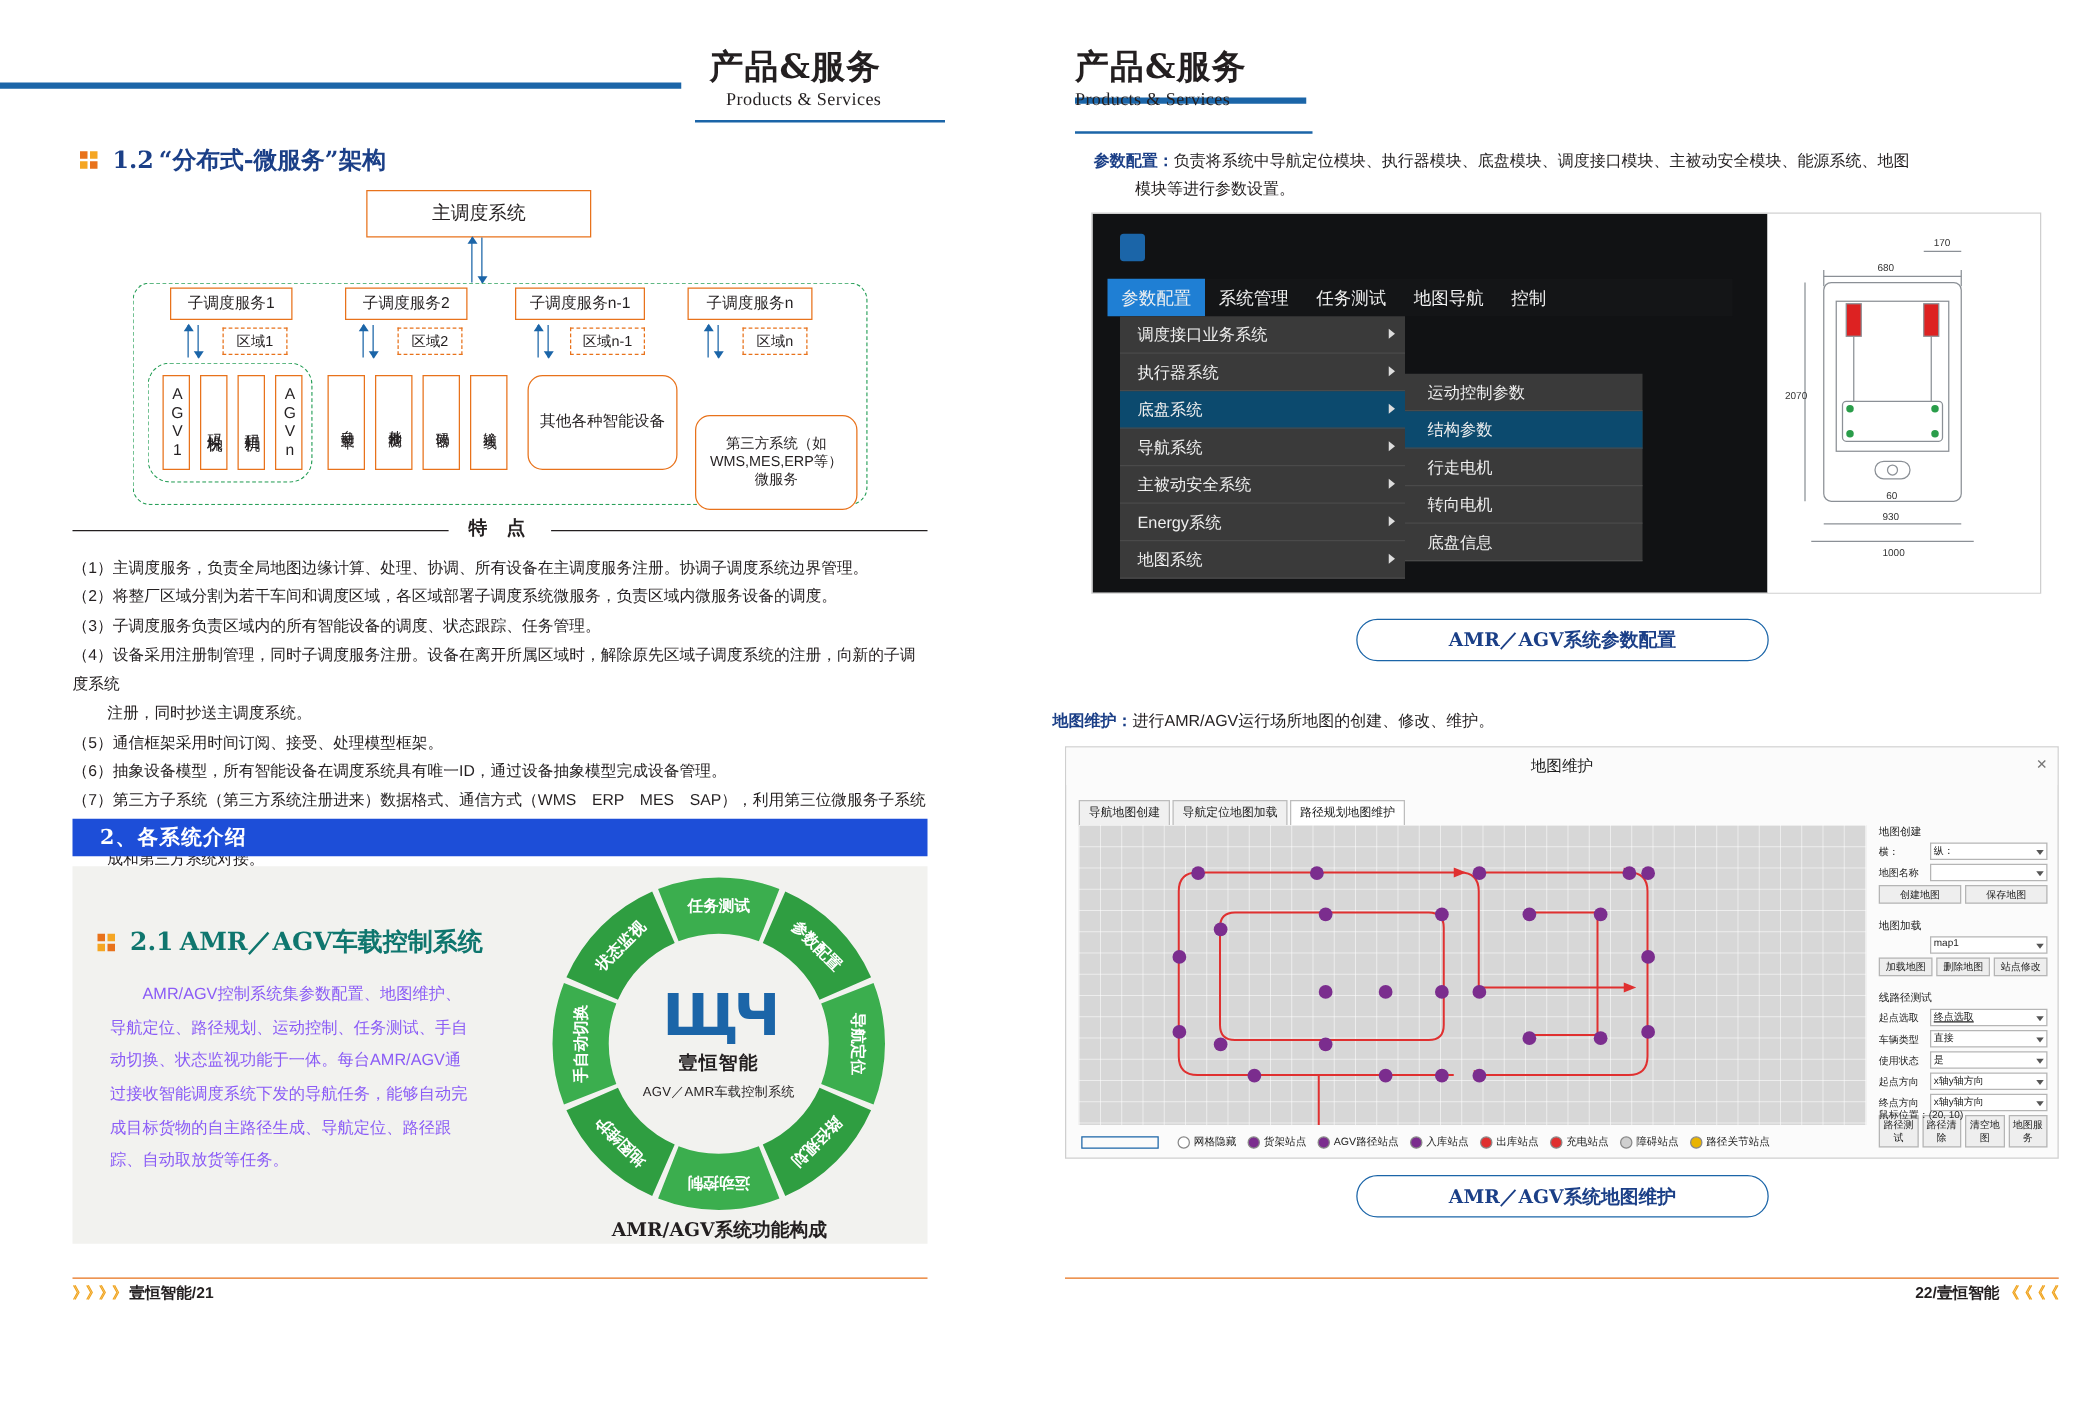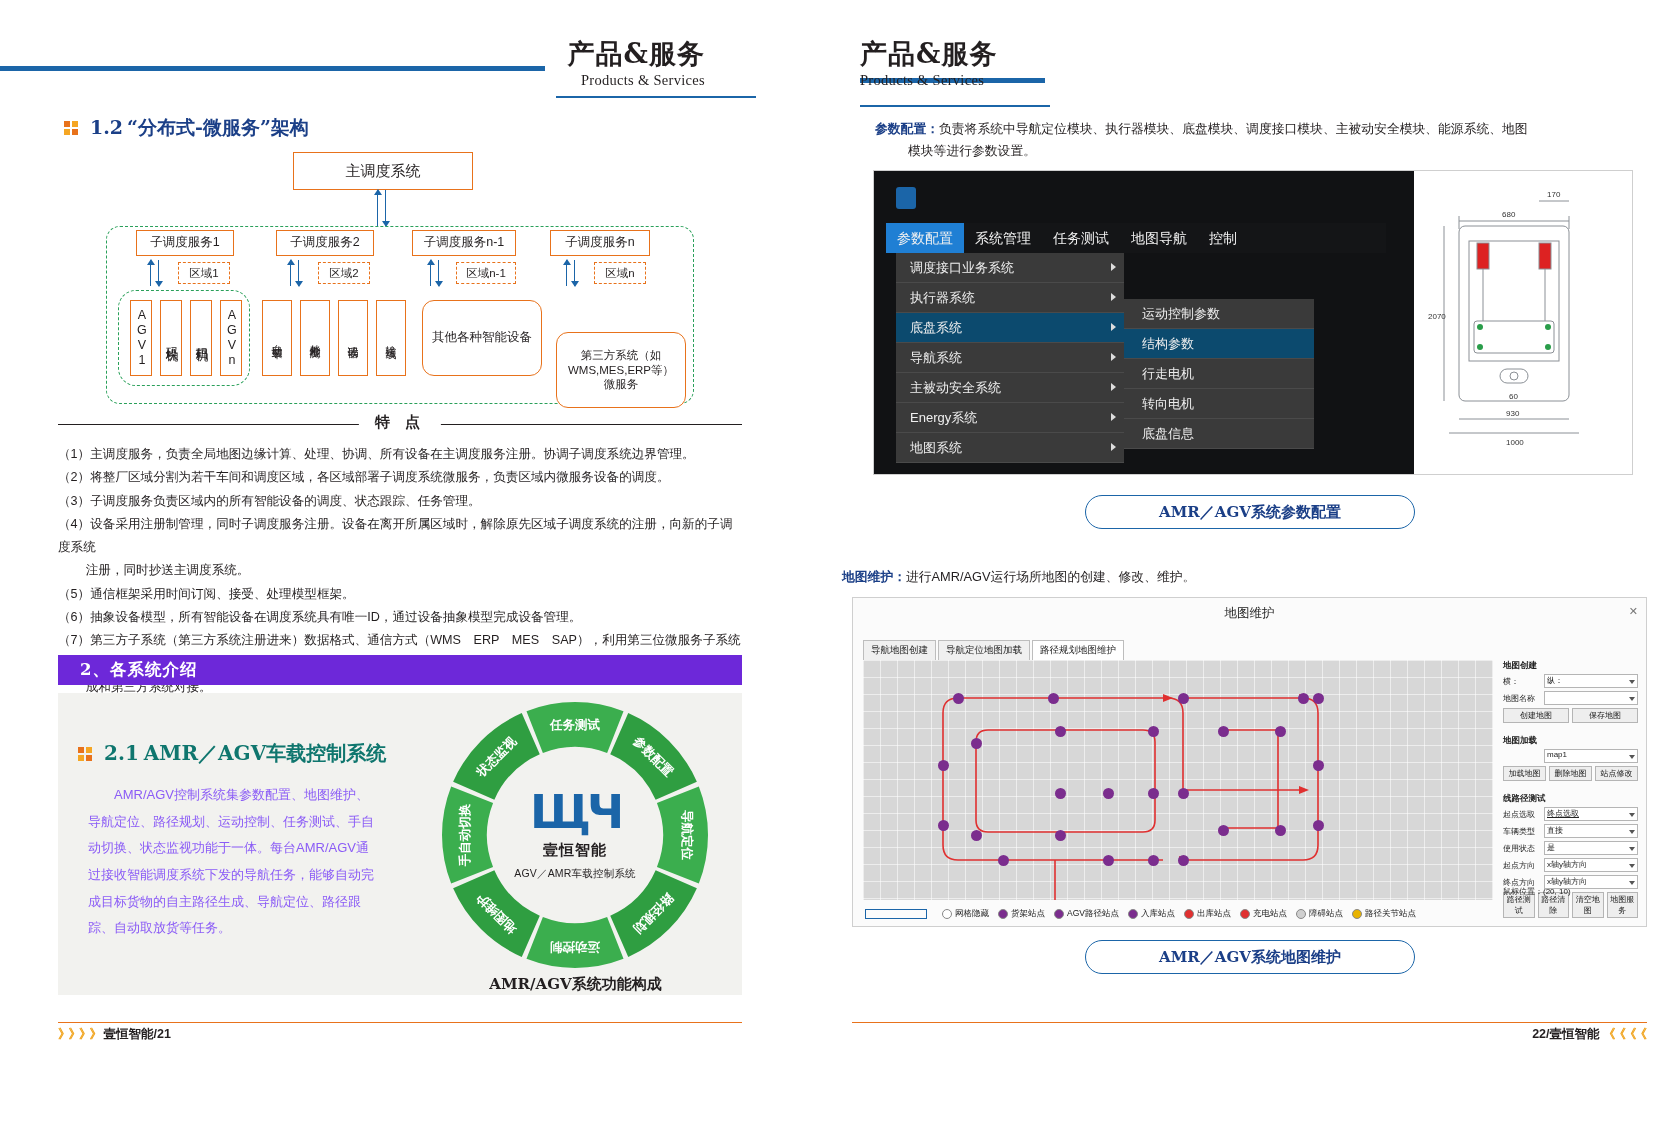--- a/index.html
+++ b/index.html
@@ -60,21 +60,21 @@
   
   .tedian-wrap{position:absolute;left:58px;top:417px;width:684px;}
   .tedian-line{position:relative;height:14px;}
   .tedian-line:before{content:"";position:absolute;left:0;right:0;top:7px;border-top:1.2px solid #231f20;}
   .tedian-label{position:absolute;left:50%;transform:translateX(-50%);top:-4px;background:#fff;padding:0 16px;font-weight:bold;font-size:15px;letter-spacing:5px;font-family:"DejaVu Serif","Liberation Serif",serif;}
   .tedian-list{margin-top:12px;font-size:12.6px;line-height:1.85;color:#231f20;}
   .tedian-list p{margin:0;}
   .tedian-list p.ind{text-indent:2.2em;}
 
   
-  .banner{position:absolute;left:58px;top:655px;width:684px;height:30px;background:#6d28d9;display:flex;align-items:center;}
+  .banner{position:absolute;left:58px;top:655px;width:684px;height:30px;background:#1d4ed8;display:flex;align-items:center;}
   .banner span{color:#fff;font-weight:bold;font-size:16.5px;padding-left:22px;letter-spacing:1px;font-family:"DejaVu Serif","Liberation Serif",serif;}
 
   .greybox{position:absolute;left:58px;top:693px;width:684px;height:302px;background:#f2f2ef;}
 
   .sub-title{position:absolute;left:78px;top:740px;font-size:20px;font-weight:bold;color:#0f766e;font-family:"DejaVu Serif","Liberation Serif",serif;}
   .body-text{position:absolute;left:88px;top:782px;width:290px;font-size:13px;line-height:2.05;color:#8b5cf6;text-indent:2em;}
 
   
   #circle{position:absolute;left:440px;top:700px;width:270px;height:270px;}
   .ring-inner{position:absolute;left:48px;top:48px;width:174px;height:174px;border-radius:50%;background:#f2f2ef;display:flex;flex-direction:column;align-items:center;justify-content:center;}
@@ -112,21 +112,21 @@
   .win-title{position:absolute;left:0;right:0;top:0;height:30px;display:flex;align-items:center;justify-content:center;font-size:12.5px;color:#222;background:#fbfbfb;}
   .tabrow{position:absolute;display:flex;gap:2px;font-size:9.5px;}
   .tabrow .tb{border:1px solid #bdbdbd;background:#f0f0f0;padding:3px 7px;color:#222;}
   .tabrow .tb.on{background:#fff;border-bottom-color:#fff;}
   .canvas{position:absolute;background:#d7d7d7;}
   .grid-lines{position:absolute;left:0;top:0;right:0;bottom:0;
     background-image:linear-gradient(to right,rgba(255,255,255,.55) 1px,transparent 1px),linear-gradient(to bottom,rgba(255,255,255,.55) 1px,transparent 1px);
     background-size:17px 17px;}
   .node{position:absolute;width:11px;height:11px;border-radius:50%;background:#7b2d8e;}
   .rpanel{position:absolute;font-size:8px;color:#222;}
-  .rpanel .pl{margin:0 0 2px 0;font-weight:bold;font-size:8.5px;}
+  .rpanel .pl{margin:0 0 2px 0;font-weight:normal;font-size:8.5px;}
   .fld{display:flex;align-items:center;gap:3px;margin-bottom:3px;}
   .fld label{width:38px;font-size:8px;color:#222;}
   .fld .sel{flex:1;height:12px;border:1px solid #b5b5b5;background:#fff;position:relative;}
   .fld .sel:after{content:"";position:absolute;right:2px;top:5px;border-left:3px solid transparent;border-right:3px solid transparent;border-top:4px solid #555;}
   .btn2{border:1px solid #b5b5b5;background:#eee;font-size:8px;padding:1px 0;text-align:center;flex:1;}
   .legend{position:absolute;display:flex;align-items:center;gap:9px;font-size:8.5px;color:#222;}
   .legend .lg{display:flex;align-items:center;gap:3px;}
   .legend .dot{width:8px;height:8px;border-radius:50%;display:inline-block;border:1px solid #888;}
 </style>
 </head>

